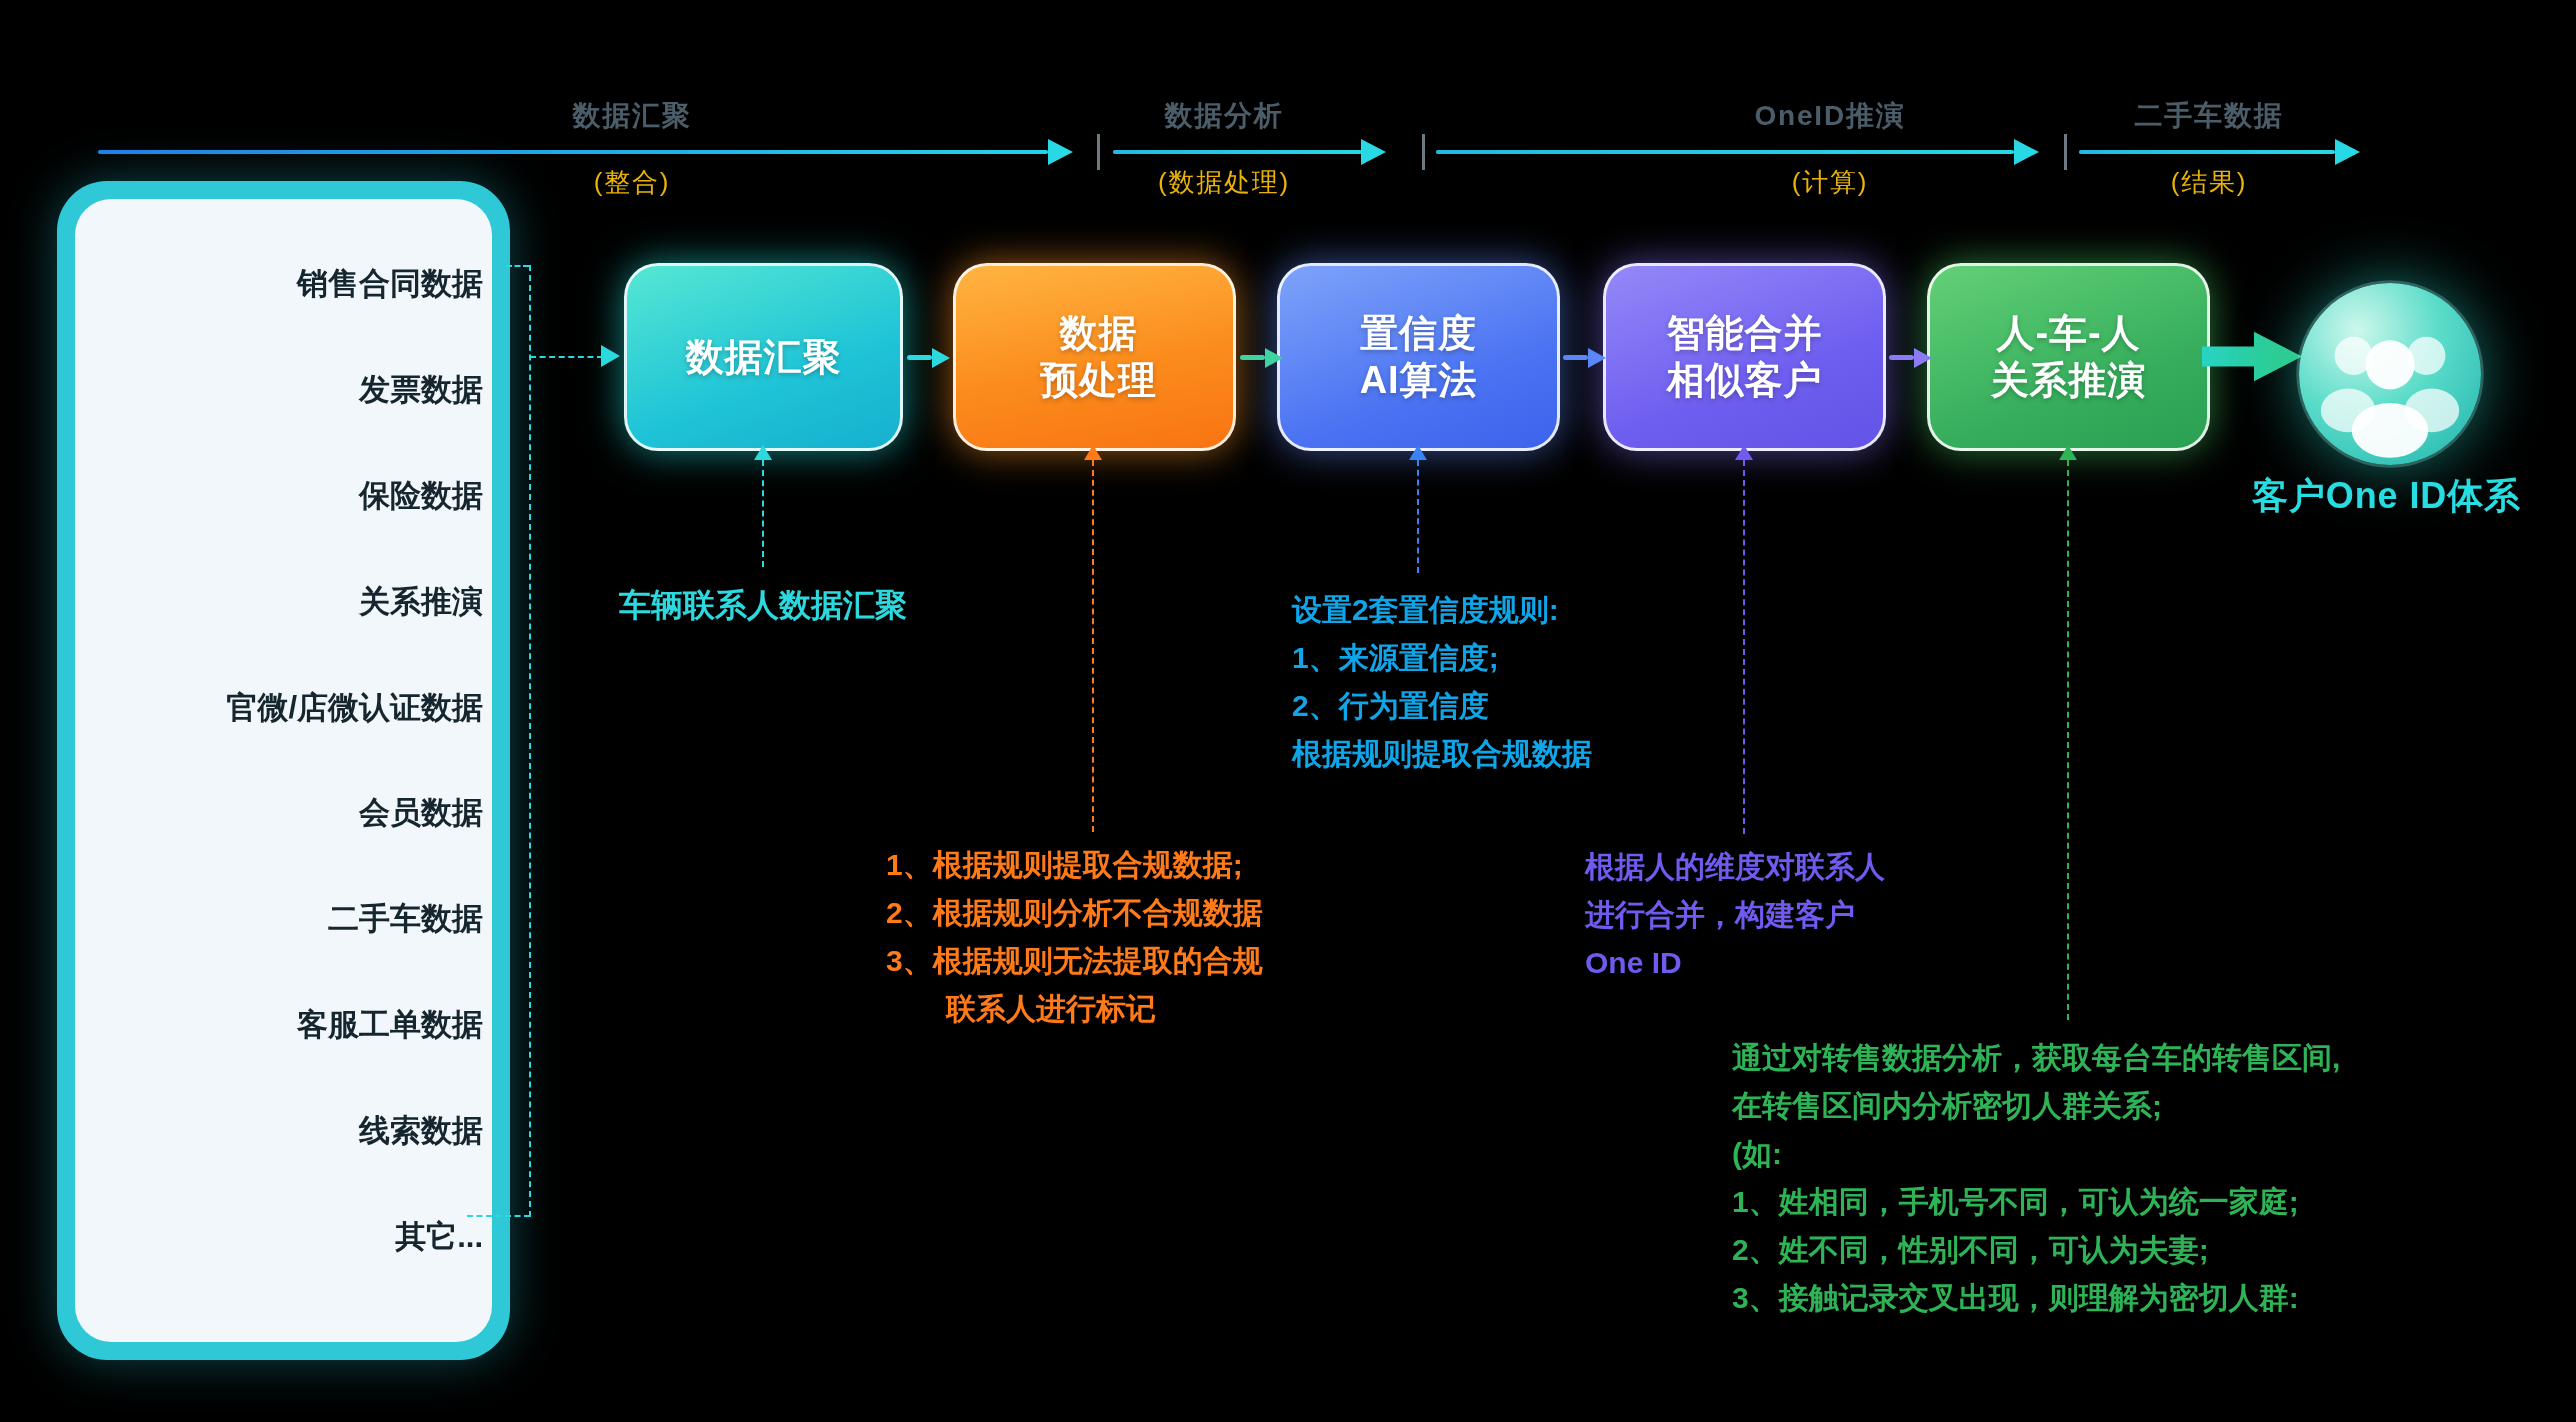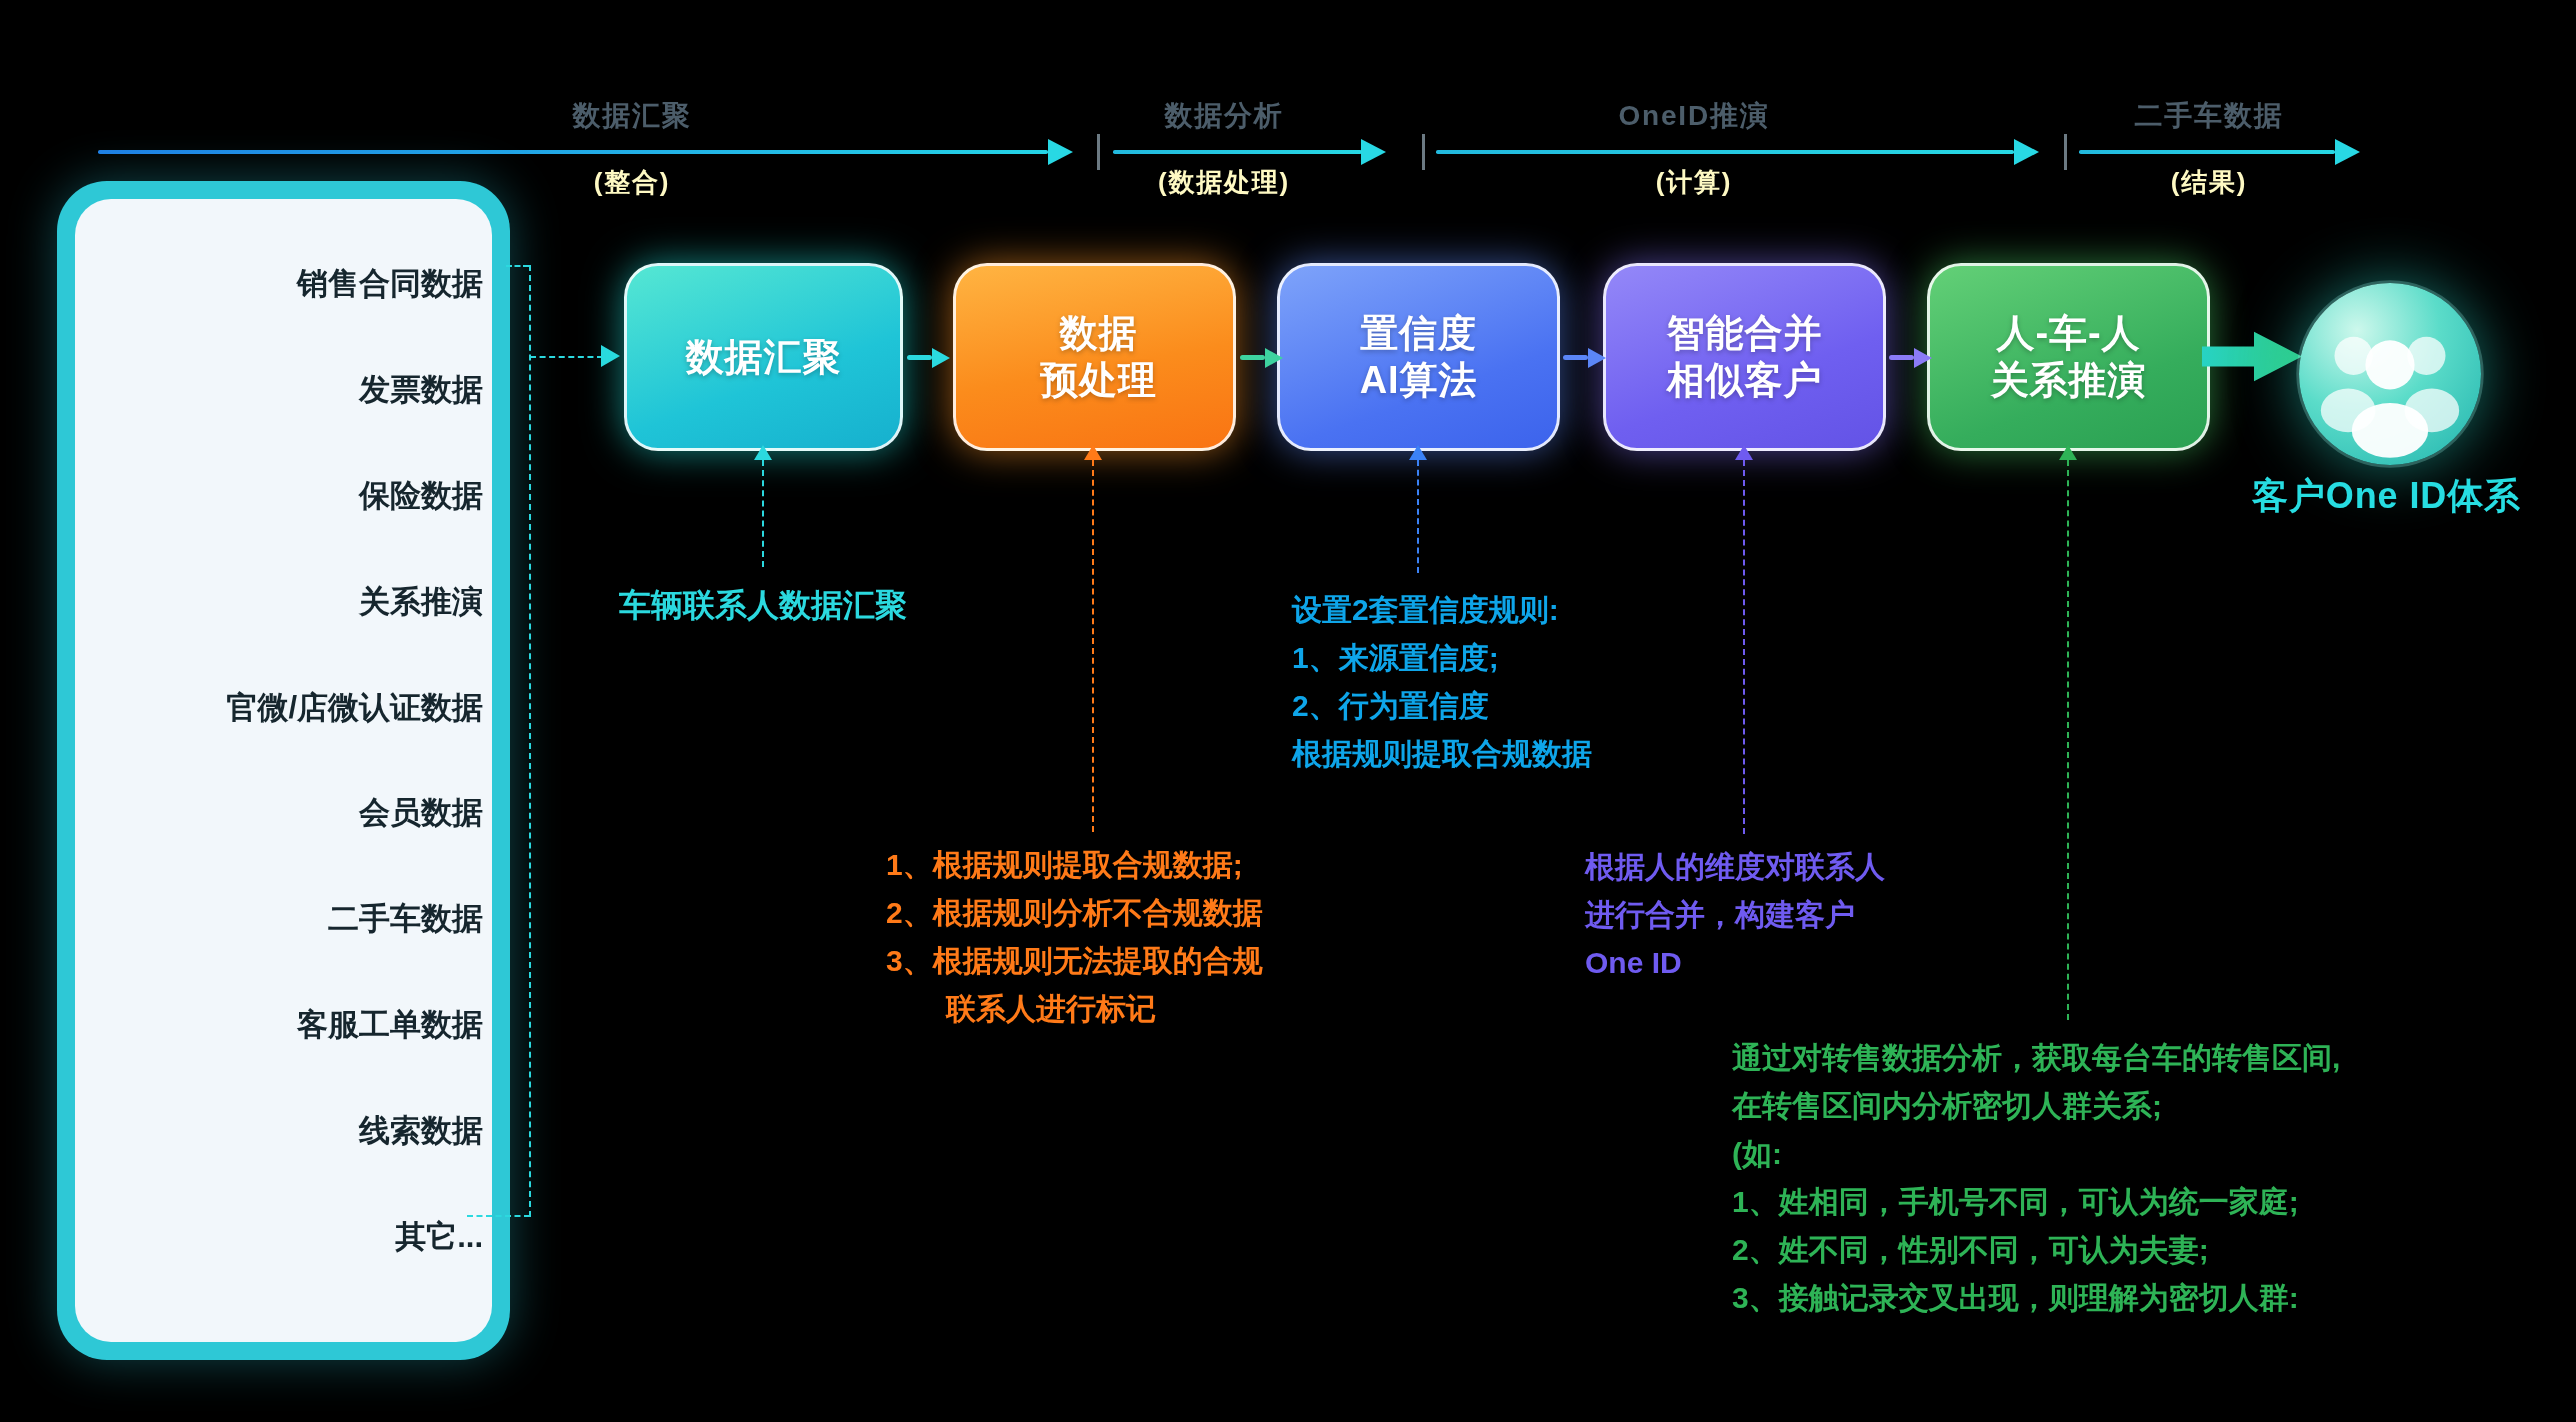--- a/index.html
+++ b/index.html
@@ -3,21 +3,21 @@
 <meta charset="utf-8">
 <style>
   html,body{margin:0;padding:0;background:#000;}
   .stage{
     position:relative;width:2576px;height:1422px;background:#000;overflow:hidden;
     font-family:"Liberation Sans","DejaVu Sans",sans-serif;
   }
   
   .phase{position:absolute;width:340px;text-align:center;}
   .phase-title{font-size:28px;font-weight:700;color:#4c5d6a;letter-spacing:1.8px;}
-  .phase-sub{margin-top:29.5px;font-size:26px;font-weight:700;color:#fef9c3;letter-spacing:1.8px;}
+  .phase-sub{margin-top:29.5px;font-size:26px;font-weight:400;color:#eab308;letter-spacing:1.8px;}
   .tline{position:absolute;top:150px;height:3.6px;border-radius:1.8px;
          background:linear-gradient(90deg,#1f7fe6,#24d4e6);}
   .tline.flat{background:linear-gradient(90deg,#22b9de,#27d8e4);}
   .thead{position:absolute;top:139px;width:0;height:0;
          border-top:13.4px solid transparent;border-bottom:13.4px solid transparent;
          border-left:25px solid #28d8e4;}
   .ttick{position:absolute;top:134px;width:2.7px;height:36px;background:#8799a4;opacity:.8;}
   
   .panel{position:absolute;left:57px;top:181px;width:453px;height:1179px;
          background:#2ec8d6;border-radius:50px;
@@ -92,21 +92,21 @@
 <div class="stage">
 
   <div class="phase" style="left:462px;top:97px;">
     <div class="phase-title">数据汇聚</div>
     <div class="phase-sub">(整合)</div>
   </div>
   <div class="phase" style="left:1054px;top:97px;">
     <div class="phase-title">数据分析</div>
     <div class="phase-sub">(数据处理)</div>
   </div>
-  <div class="phase" style="left:1524px;top:97px;">
+  <div class="phase" style="left:1660px;top:97px;">
     <div class="phase-title">OneID推演</div>
     <div class="phase-sub">(计算)</div>
   </div>
   <div class="phase" style="left:2039px;top:97px;">
     <div class="phase-title">二手车数据</div>
     <div class="phase-sub">(结果)</div>
   </div>
 
   <div class="tline" style="left:98px;width:950px;"></div>
   <div class="thead" style="left:1048px;"></div>

